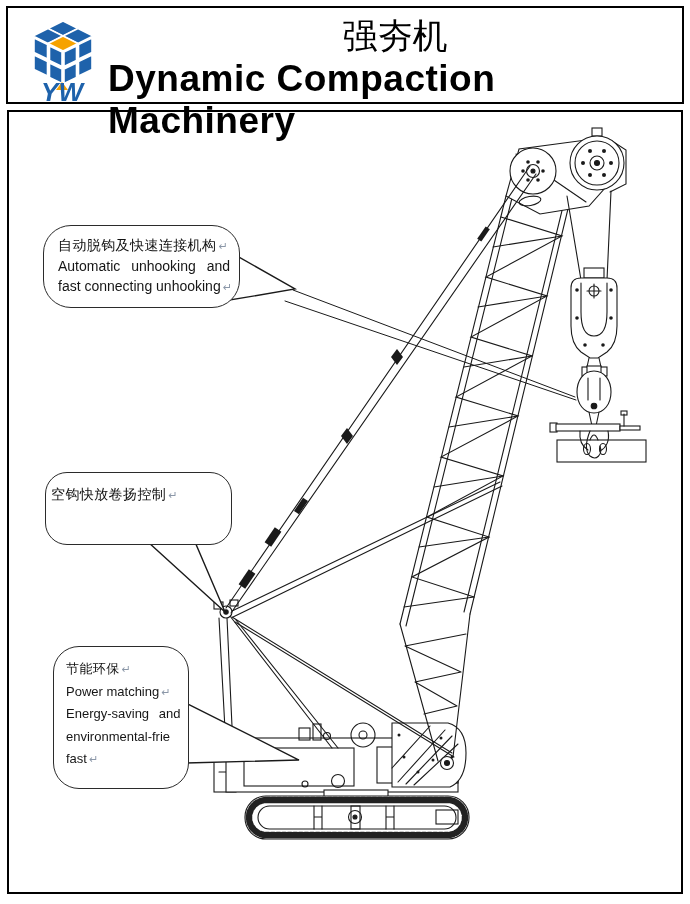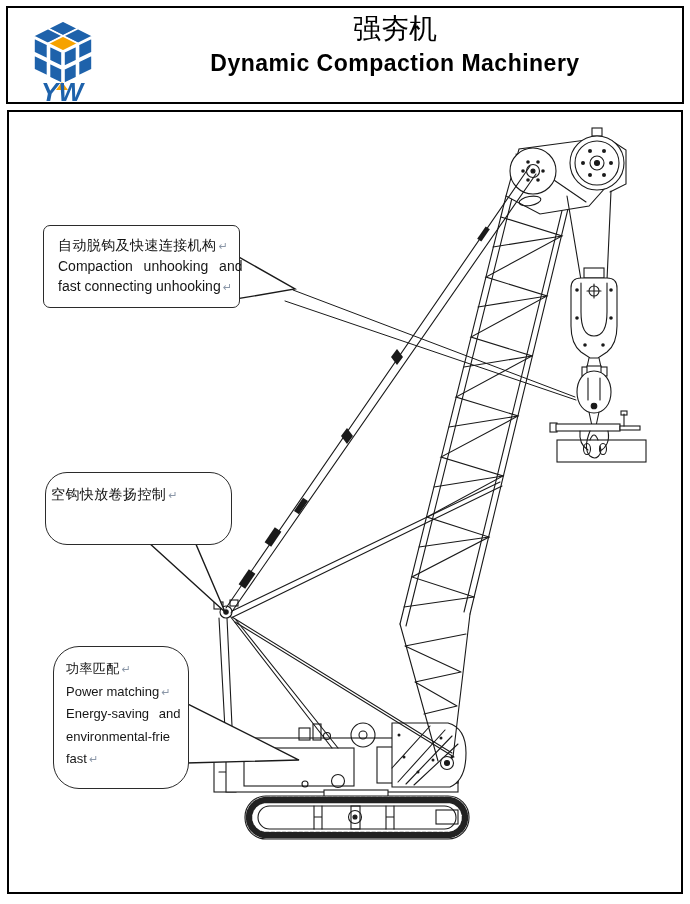--- a/index.html
+++ b/index.html
@@ -2,32 +2,32 @@
 <html><head>
 <meta charset="utf-8">
 <style>
   html,body{margin:0;padding:0;background:#fff;}
   .page{position:relative;width:690px;height:904px;background:#fff;outline:1px solid #d9d9d9;overflow:hidden;
         font-family:"Liberation Sans",sans-serif;color:#1a1a1a;}
   .header-box{position:absolute;left:6px;top:6px;width:674px;height:94px;border:2px solid #000;
         display:flex;align-items:stretch;}
   .logo{width:100px;position:relative;flex:0 0 100px;}
   .titles{flex:1;display:flex;flex-direction:column;align-items:center;justify-content:flex-start;}
-  .title-cn{margin-top:4px;font-family:"Liberation Serif",serif;font-size:28px;line-height:34px;color:#000;}
-  .title-en{margin-top:4px;font-size:23px;font-weight:bold;letter-spacing:0.5px;color:#000;}
+  .title-cn{margin-top:12px;font-family:"Liberation Serif",serif;font-size:35px;line-height:34px;color:#000;}
+  .title-en{margin-top:4px;font-size:37px;font-weight:bold;letter-spacing:0.5px;color:#000;}
   .drawing-box{position:absolute;left:7px;top:110px;width:672px;height:780px;border:2px solid #000;}
   .art{position:absolute;left:0;top:0;width:690px;height:904px;z-index:1;}
   .callout{position:absolute;z-index:2;background:#fff;border:1.6px solid #2b2b2b;box-sizing:border-box;}
   .callout .line{white-space:nowrap;}
   .callout .cn{color:#111;letter-spacing:0.4px;}
   .callout .en{color:#161616;}
   .ret{color:#8b97a8;font-size:11px;margin-left:2px;}
   .sp{word-spacing:7px;}
   .sp2{word-spacing:6px;}
-  #c1{left:43px;top:225px;width:197px;height:83px;border-radius:7px;padding:9px 0 0 14px;
+  #c1{left:43px;top:225px;width:197px;height:83px;border-radius:28px;padding:9px 0 0 14px;
       font-size:14px;line-height:20px;}
   #c2{left:45px;top:472px;width:187px;height:73px;border-radius:22px;padding:11px 0 0 5px;
       font-size:14px;line-height:21px;}
   #c3{left:53px;top:646px;width:136px;height:143px;border-radius:26px;padding:11px 0 0 12px;
       font-size:13px;line-height:22.5px;}
 </style>
 </head>
 <body>
 
 <div class="page">
@@ -237,29 +237,29 @@
       <g stroke-width="1.4">
         <polygon points="230,252 295,289 230,300" fill="#fff"></polygon>
         <polygon points="148,542 225,612 195,542" fill="#fff"></polygon>
         <polygon points="186,703 299,760 186,763" fill="#fff"></polygon>
       </g>
     </g>
   </svg>
 
   <div class="callout" id="c1">
     <div class="line cn"><span>自动脱钩及快速连接机构</span><span class="ret">↵</span></div>
-    <div class="line en sp"><span>Compaction unhooking and</span></div>
+    <div class="line en sp"><span>Automatic unhooking and</span></div>
     <div class="line en"><span>fast connecting unhooking</span><span class="ret">↵</span></div>
   </div>
 
   <div class="callout" id="c2">
     <div class="line cn"><span>空钩快放卷扬控制</span><span class="ret">↵</span></div>
   </div>
 
   <div class="callout" id="c3">
-    <div class="line cn"><span>功率匹配</span><span class="ret">↵</span></div>
+    <div class="line cn"><span>节能环保</span><span class="ret">↵</span></div>
     <div class="line en"><span>Power matching</span><span class="ret">↵</span></div>
     <div class="line en sp2"><span>Energy-saving and</span></div>
     <div class="line en"><span>environmental-frie</span></div>
     <div class="line en"><span>fast</span><span class="ret">↵</span></div>
   </div>
 
 </div>
 
 </body></html>

